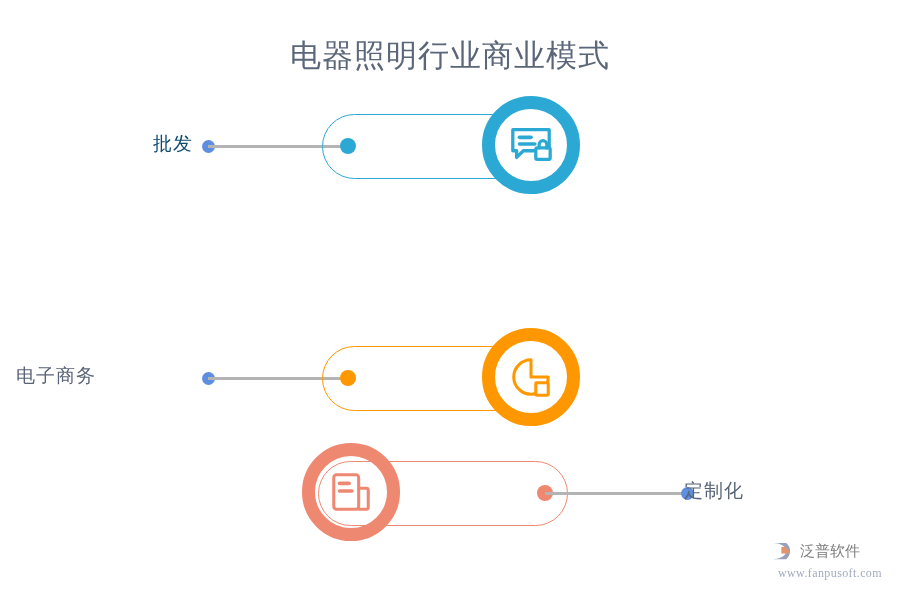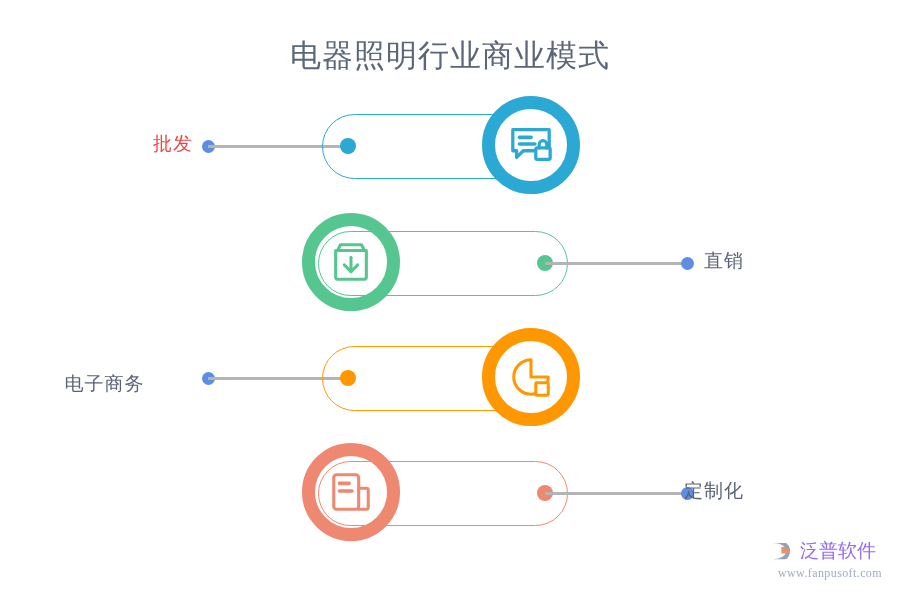--- a/index.html
+++ b/index.html
@@ -141,21 +141,21 @@
     position: absolute;
     top: 42px;
     font-size: 19px;
     line-height: 28px;
     color: #5a6478;
     white-space: nowrap;
     letter-spacing: 1px;
     font-family: "Liberation Serif", "DejaVu Serif", serif;
   }
   .row-1 .row-label { left: 0; width: 193px; text-align: right; }
-  .row-3 .row-label { left: 8px; width: 193px; text-align: center; margin-top: 8px; }
+  .row-3 .row-label { left: 16px; width: 193px; text-align: left; }
   .row-2 .row-label { left: 704px; text-align: left; }
   .row-4 .row-label { left: 684px; text-align: left; }
 
   
   .watermark {
     position: absolute;
     left: 770px;
     top: 538px;
     width: 120px;
     height: 52px;
@@ -165,23 +165,23 @@
     display: flex;
     align-items: center;
     gap: 4px;
   }
   .wm-mark {
     width: 26px;
     height: 26px;
     flex: 0 0 26px;
   }
   .wm-name {
-    font-size: 19px;
+    font-size: 15px;
     line-height: 26px;
-    color: #8b5cf6;
+    color: #737373;
     letter-spacing: 0px;
     white-space: nowrap;
     font-family: "Liberation Serif", "DejaVu Serif", serif;
   }
   .wm-url {
     margin-top: 2px;
     font-size: 12px;
     line-height: 15px;
     color: #9aa4ba;
     letter-spacing: 0.4px;
@@ -191,55 +191,38 @@
   }
 </style>
 </head>
 <body style="background: rgb(255, 255, 255);">
 
 <div class="canvas">
 
   <div class="page-title" style="color: rgb(91, 102, 121);">电器照明行业商业模式</div>
 
   <div class="row row-1">
-    <div class="row-label" style="color: #ef4444;">批发</div>
+    <div class="row-label" style="color: #0c4a6e;">批发</div>
     <div class="dot dot-outer" style="background: rgb(93, 142, 224);"></div>
     <div class="connector" style="background: rgb(180, 180, 180);"></div>
     <div class="capsule" style="border-color: rgb(43, 169, 212);"></div>
     <div class="dot dot-inner" style="background: rgb(43, 169, 212);"></div>
     <div class="icon-circle" style="border-color: rgb(43, 169, 212); color: rgb(43, 169, 212);">
       <span>
         <svg viewBox="0 0 48 48" fill="none" stroke="currentColor" stroke-width="3.4" stroke-linecap="round" stroke-linejoin="round" aria-hidden="true">
           <path d="M5 8 H43 V30 H16 L9 37 V30 H5 Z"></path>
           <path d="M12 16 H24" stroke-width="3.8"></path>
           <path d="M12 23 H28" stroke-width="3.8"></path>
           <rect x="29" y="27" width="15" height="12" rx="1.5" fill="#ffffff"></rect>
           <path d="M32.5 27 V23.5 a4 4 0 0 1 8 0 V27"></path>
         </svg>
       </span>
     </div>
   </div>
 
-  <div class="row row-2">
-    <div class="icon-circle" style="border-color: rgb(85, 198, 143); color: rgb(85, 198, 143);">
-      <span>
-        <svg viewBox="0 0 48 48" fill="none" stroke="currentColor" stroke-width="3.2" stroke-linecap="round" stroke-linejoin="round" aria-hidden="true">
-          <path d="M8 12 h32 v28 a2 2 0 0 1 -2 2 H10 a2 2 0 0 1 -2 -2 Z"></path>
-          <path d="M10 12 L13 6 h22 l3 6"></path>
-          <path d="M24 19 V34"></path>
-          <path d="M17 27 L24 34 L31 27"></path>
-        </svg>
-      </span>
-    </div>
-    <div class="capsule" style="border-color: rgb(85, 198, 143);"></div>
-    <div class="dot dot-inner" style="background: rgb(85, 198, 143);"></div>
-    <div class="connector" style="background: rgb(180, 180, 180);"></div>
-    <div class="dot dot-outer" style="background: rgb(93, 142, 224);"></div>
-    <div class="row-label" style="color: rgb(90, 100, 120);">直销</div>
-  </div>
 
   <div class="row row-3">
     <div class="row-label" style="color: rgb(90, 100, 120);">电子商务</div>
     <div class="dot dot-outer" style="background: rgb(93, 142, 224);"></div>
     <div class="connector" style="background: rgb(180, 180, 180);"></div>
     <div class="capsule" style="border-color: rgb(255, 152, 0);"></div>
     <div class="dot dot-inner" style="background: rgb(255, 152, 0);"></div>
     <div class="icon-circle" style="border-color: rgb(255, 152, 0); color: rgb(255, 152, 0);">
       <span>
         <svg viewBox="0 0 48 48" fill="none" stroke="currentColor" stroke-width="3.2" stroke-linecap="round" stroke-linejoin="round" aria-hidden="true">

